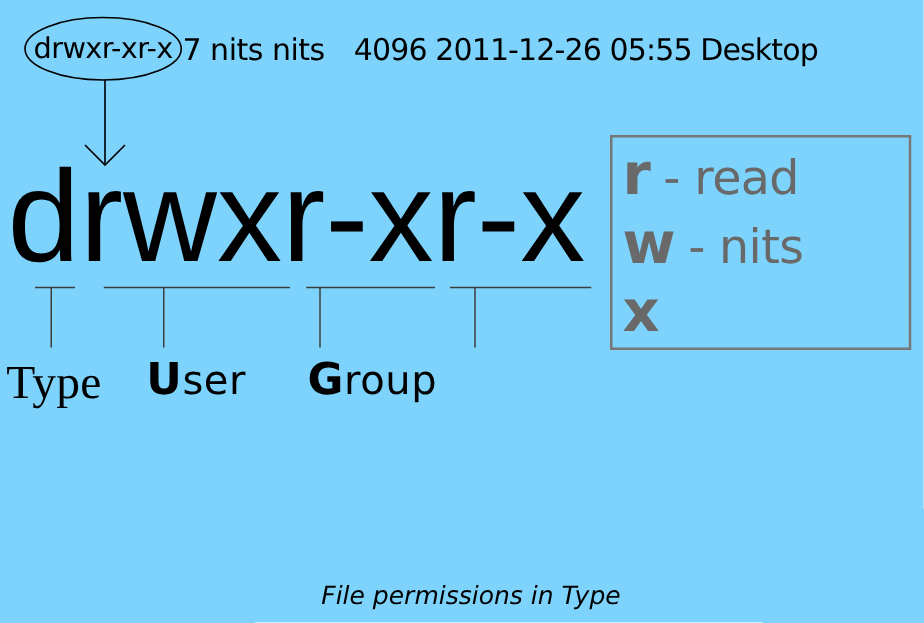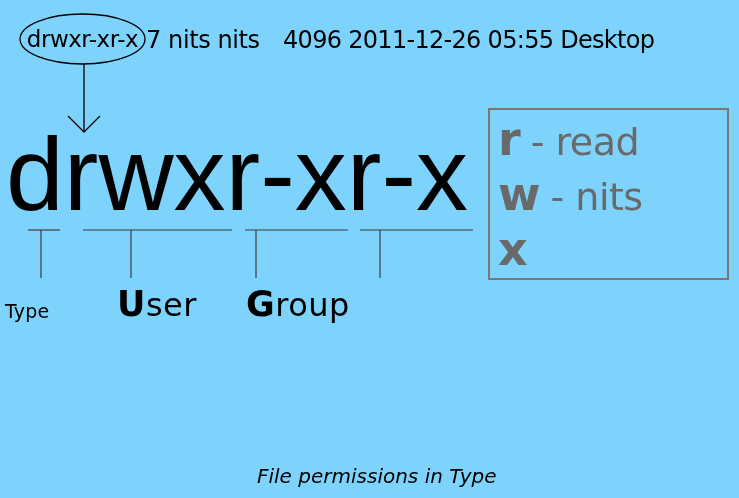--- a/index.html
+++ b/index.html
@@ -55,21 +55,21 @@
 
   
   .seg-label {
     position: absolute;
     top: 287px;
     font-size: 32px; line-height: 35px;
     letter-spacing: 0.5px;
     white-space: nowrap;
   }
   .seg-label .init { font-weight: bold; font-size: 35px; }
-  .seg-label.type { top: 292px; font-size: 19px; line-height: 29px; letter-spacing: 0.2px; }
+  .seg-label.type { top: 292px; font-size: 38px; line-height: 29px; letter-spacing: 0.2px; font-family: Liberation Serif, serif; }
 
   
   .legend {
     position: absolute;
     left: 488px; top: 108px;
     width: 241px; height: 172px;
     box-sizing: border-box;
     border: 2px solid #777777;
     display: flex; flex-direction: column;
     justify-content: space-around;

